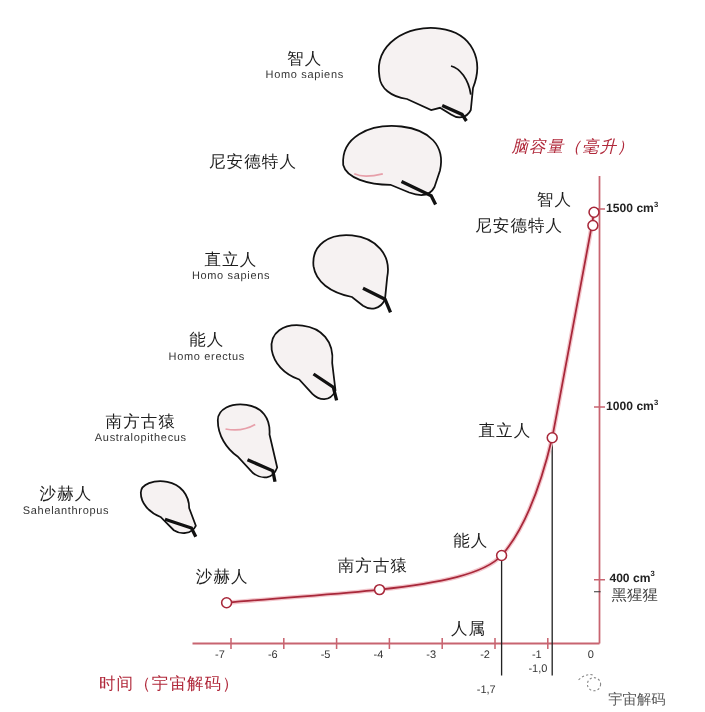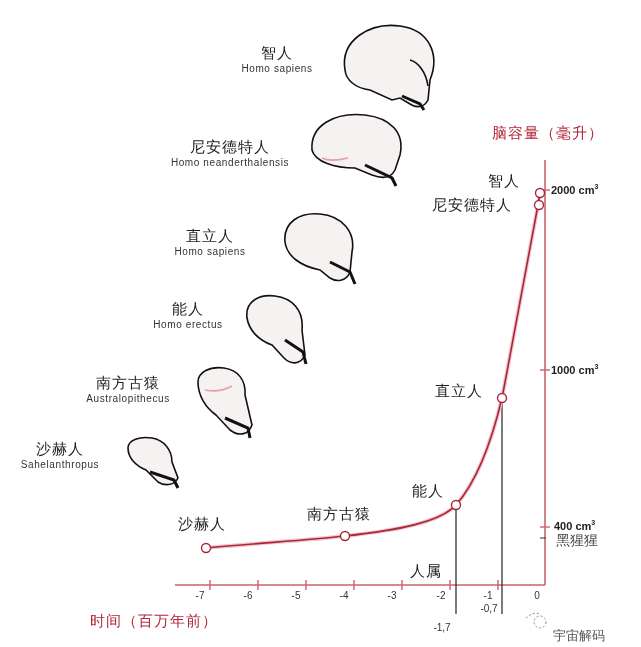--- a/index.html
+++ b/index.html
@@ -86,43 +86,42 @@
     <path d="M526,618 C530,614 536,612 540,614"></path>
   </g>
 </svg>
 
 <div class="abs lbl" style="left:232px;top:44px;width:90px;">
   <div class="cn">智人</div>
   <div class="en">Homo sapiens</div>
 </div>
 <div class="abs lbl" style="left:150px;top:138px;width:160px;">
   <div class="cn">尼安德特人</div>
-  <div class="en">Homo neanderthalensis</div>
 </div>
 <div class="abs lbl" style="left:160px;top:227px;width:100px;">
   <div class="cn">直立人</div>
   <div class="en">Homo sapiens</div>
 </div>
 <div class="abs lbl" style="left:138px;top:300px;width:100px;">
   <div class="cn">能人</div>
   <div class="en">Homo erectus</div>
 </div>
 <div class="abs lbl" style="left:68px;top:374px;width:120px;">
   <div class="cn">南方古猿</div>
   <div class="en">Australopithecus</div>
 </div>
 <div class="abs lbl" style="left:6px;top:440px;width:108px;">
   <div class="cn">沙赫人</div>
   <div class="en">Sahelanthropus</div>
 </div>
 
-<div class="abs axis-title" style="left:492px;top:124px;">脑容量（毫升）</div>
+<div class="abs axis-title" style="left:465px;top:124px;font-style:italic;">脑容量（毫升）</div>
 
 <div class="abs ytick-label" style="left:551px;top:183px;">
-  <span>2000 cm</span><sup style="font-size:7px">3</sup>
+  <span>1500 cm</span><sup style="font-size:7px">3</sup>
 </div>
 <div class="abs ytick-label" style="left:551px;top:363px;">
   <span>1000 cm</span><sup style="font-size:7px">3</sup>
 </div>
 <div class="abs ytick-label" style="left:554px;top:519px;">
   <span>400 cm</span><sup style="font-size:7px">3</sup>
 </div>
 <div class="abs" style="left:556px;top:532px;font-size:14px;color:#444;">黑猩猩</div>
 
 <div class="abs pt-label" style="left:488px;top:172px;">智人</div>
@@ -136,17 +135,17 @@
 
 <div class="abs xtick-label" style="left:200px;top:590px;">-7</div>
 <div class="abs xtick-label" style="left:248px;top:590px;">-6</div>
 <div class="abs xtick-label" style="left:296px;top:590px;">-5</div>
 <div class="abs xtick-label" style="left:344px;top:590px;">-4</div>
 <div class="abs xtick-label" style="left:392px;top:590px;">-3</div>
 <div class="abs xtick-label" style="left:441px;top:590px;">-2</div>
 <div class="abs xtick-label" style="left:488px;top:590px;">-1</div>
 <div class="abs xtick-label" style="left:537px;top:590px;">0</div>
 <div class="abs xtick-label" style="left:442px;top:622px;">-1,7</div>
-<div class="abs xtick-label" style="left:489px;top:603px;">-0,7</div>
+<div class="abs xtick-label" style="left:489px;top:603px;">-1,0</div>
 
-<div class="abs axis-title" style="left:90px;top:612px;">时间（百万年前）</div>
+<div class="abs axis-title" style="left:90px;top:612px;">时间（宇宙解码）</div>
 
 <div class="abs watermark" style="left:553px;top:613px;margin-top:14px;">宇宙解码</div>
 
 </body></html>

